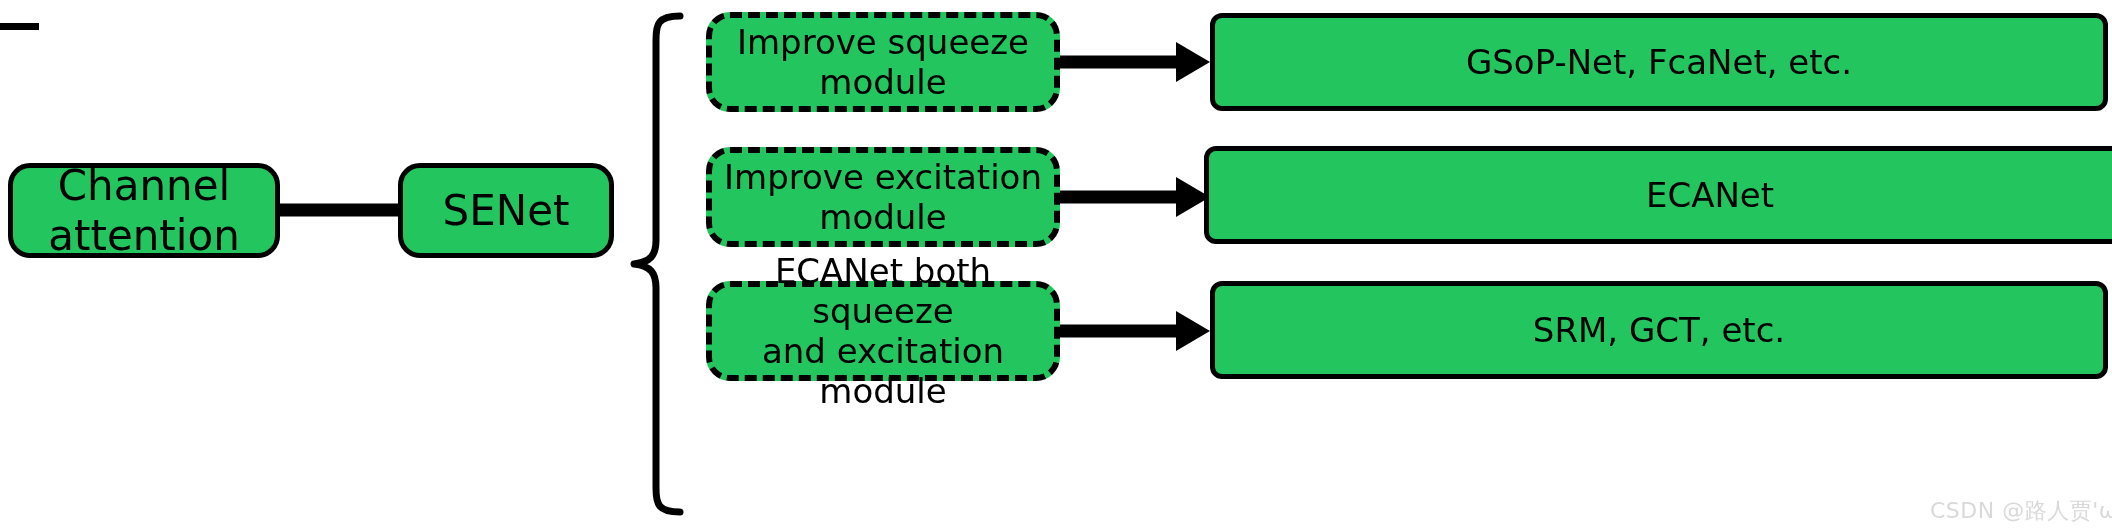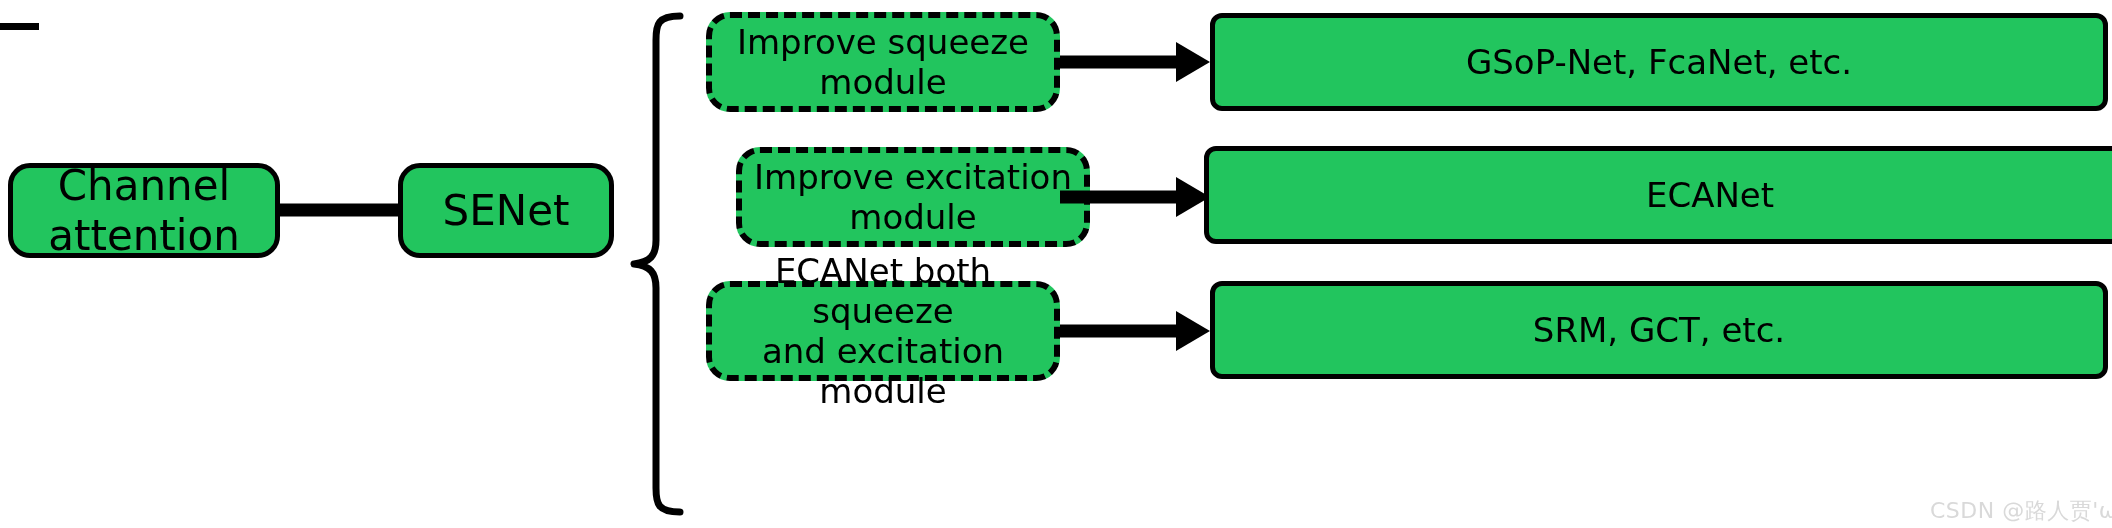--- a/index.html
+++ b/index.html
@@ -122,21 +122,21 @@
   <div class="node node-dashed" style="left:706px; top:12px; width:354px; height:100px;">Improve squeeze
 module</div>
 
   <div class="arrow" style="left:1060px; top:54px; width:150px;">
     <div class="shaft" style="width:118px;"></div>
     <div class="head" style="left:116px;"></div>
   </div>
 
   <div class="node node-solid" style="left:1210px; top:13px; width:898px; height:98px;">GSoP-Net, FcaNet, etc.</div>
 
-  <div class="node node-dashed" style="left:736px; top:147px; width:354px; height:100px;">Improve excitation
+  <div class="node node-dashed" style="left:706px; top:147px; width:354px; height:100px;">Improve excitation
 module</div>
 
   <div class="arrow" style="left:1060px; top:189px; width:150px;">
     <div class="shaft" style="width:118px;"></div>
     <div class="head" style="left:116px;"></div>
   </div>
 
   <div class="node node-solid" style="left:1204px; top:146px; width:1012px; height:98px;">ECANet</div>
 
   <div class="node node-dashed" style="left:706px; top:281px; width:354px; height:100px;">ECANet both squeeze

